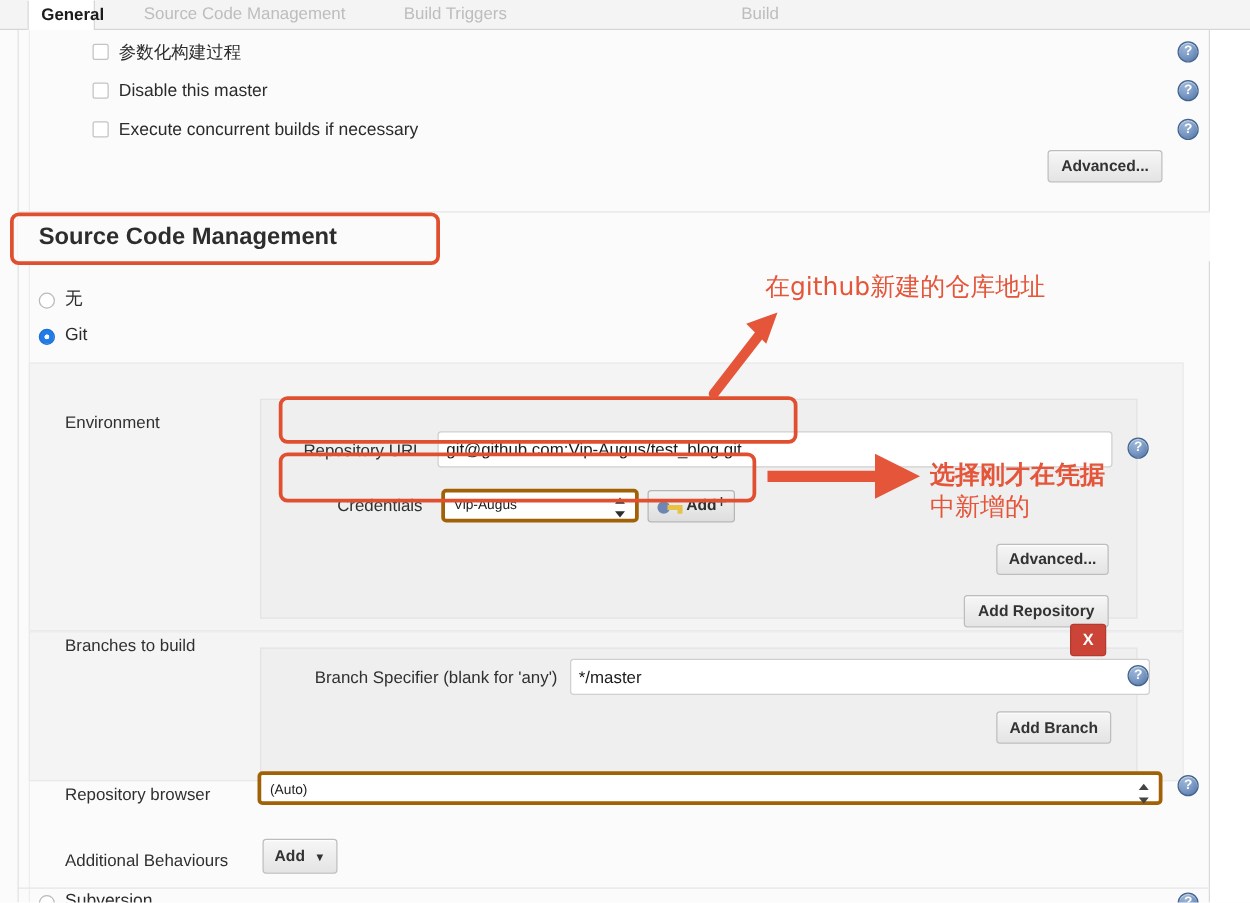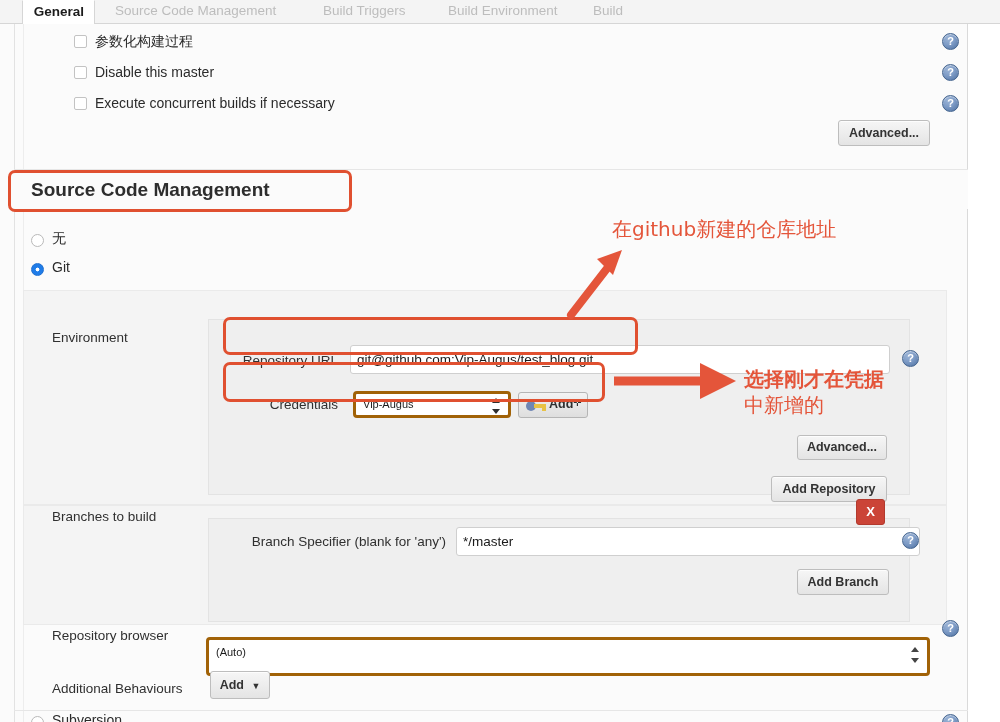--- a/index.html
+++ b/index.html
@@ -158,31 +158,28 @@
   .ann-svg { position:absolute; left:0; top:0; width:1000px; height:722px; pointer-events:none; }
 
   .bottomrow { position:absolute; left:14px; width:954px; border-top:1px solid #e6e6e6; }
 </style>
 </head>
 <body>
 
 <div id="root">
 
   <div class="tabbar">
-    <div class="tab active" style="left:22px;width:73px;text-align:right;">
+    <div class="tab active" style="left:22px;width:54px;text-align:right;">
       <span>General</span>
     </div>
     <div class="tab" style="left:105px;">
       <span>Source Code Management</span>
     </div>
     <div class="tab" style="left:313px;">
       <span>Build Triggers</span>
-    </div>
-    <div class="tab" style="left:438px;">
-      <span>Build Environment</span>
     </div>
     <div class="tab" style="left:583px;">
       <span>Build</span>
     </div>
   </div>
 
   <div class="page">
     <div class="railL"></div>
     <div class="railL2"></div>
 
@@ -258,21 +255,21 @@
 
     <div class="fieldlabel" style="left:206px;top:510px;width:240px;">Branch Specifier (blank for 'any')</div>
     <input class="txt" style="left: 456px; top: 503px; width: 464px; height: 29px;" value="*/master">
     <div class="helpicon" style="left:902px;top:508px;"><span>?</span></div>
 
     <div class="btn" style="left:797px;top:545px;width:92px;height:26px;line-height:24px;">
       <span>Add Branch</span>
     </div>
 
     <div class="rowlabel" style="left:52px;top:604px;">Repository browser</div>
-    <div class="selwrap wide" style="left:206px;top:613px;width:724px;height:39px;">
+    <div class="selwrap wide" style="left:206px;top:593px;width:724px;height:27px;">
       <span class="val" style="top:6px;">(Auto)</span>
       <span class="stepper" style="top:7px;"></span>
     </div>
     <div class="helpicon" style="left:942px;top:596px;"><span>?</span></div>
 
     <div class="rowlabel" style="left:52px;top:657px;">Additional Behaviours</div>
     <div class="btn" style="left:210px;top:647px;width:60px;height:28px;line-height:26px;">
       <span>Add</span>
       <span style="font-size:9px;margin-left:4px;">▼</span>
     </div>

